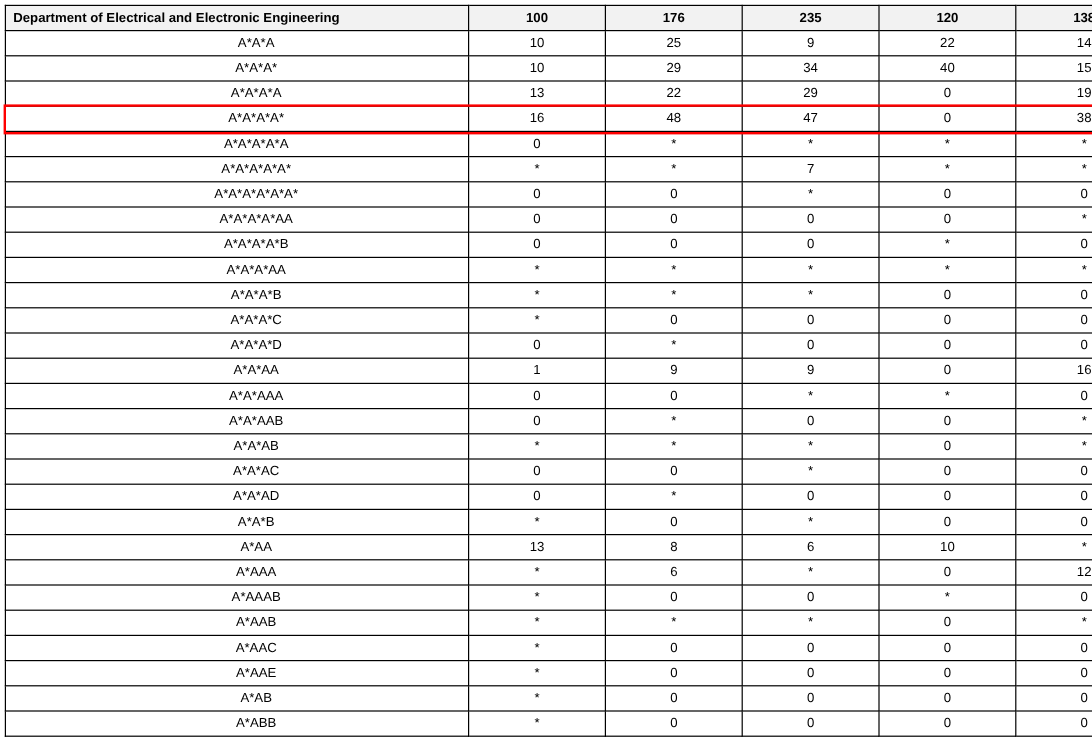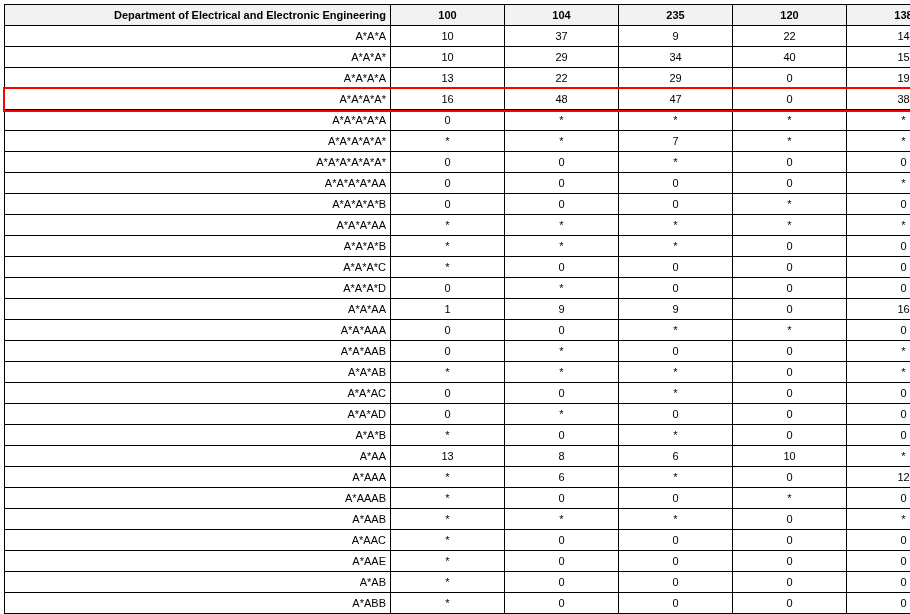--- a/index.html
+++ b/index.html
@@ -22,60 +22,60 @@
     line-height: 14px;
     overflow: hidden;
     white-space: nowrap;
   }
   th {
     background: #f2f2f2;
     text-align: center;
     font-weight: bold;
   }
   th.first-col {
-    text-align: right;
+    text-align: left;
     padding-left: 6px;
     width: 375px;
   }
   th.num-col {
     width: 105px;
   }
   td.label-cell {
-    text-align: right;
+    text-align: center;
     padding-left: 36px;
   }
   td.val-cell {
     text-align: center;
   }
   tr.highlight {
     outline: 2.5px solid #ff0000;
     outline-offset: -0.5px;
     position: relative;
     z-index: 1;
   }
 </style>
 </head>
 <body>
 
 <table>
   <thead>
     <tr>
       <th class="first-col">Department of Electrical and Electronic Engineering</th>
       <th class="num-col">100</th>
-      <th class="num-col">104</th>
+      <th class="num-col">176</th>
       <th class="num-col">235</th>
       <th class="num-col">120</th>
       <th class="num-col">138</th>
     </tr>
   </thead>
   <tbody id="tbody">
       <tr>
         <td class="label-cell">A*A*A</td>
         <td class="val-cell">10</td>
-        <td class="val-cell">37</td>
+        <td class="val-cell">25</td>
         <td class="val-cell">9</td>
         <td class="val-cell">22</td>
         <td class="val-cell">14</td>
       </tr>
       <tr>
         <td class="label-cell">A*A*A*</td>
         <td class="val-cell">10</td>
         <td class="val-cell">29</td>
         <td class="val-cell">34</td>
         <td class="val-cell">40</td>

